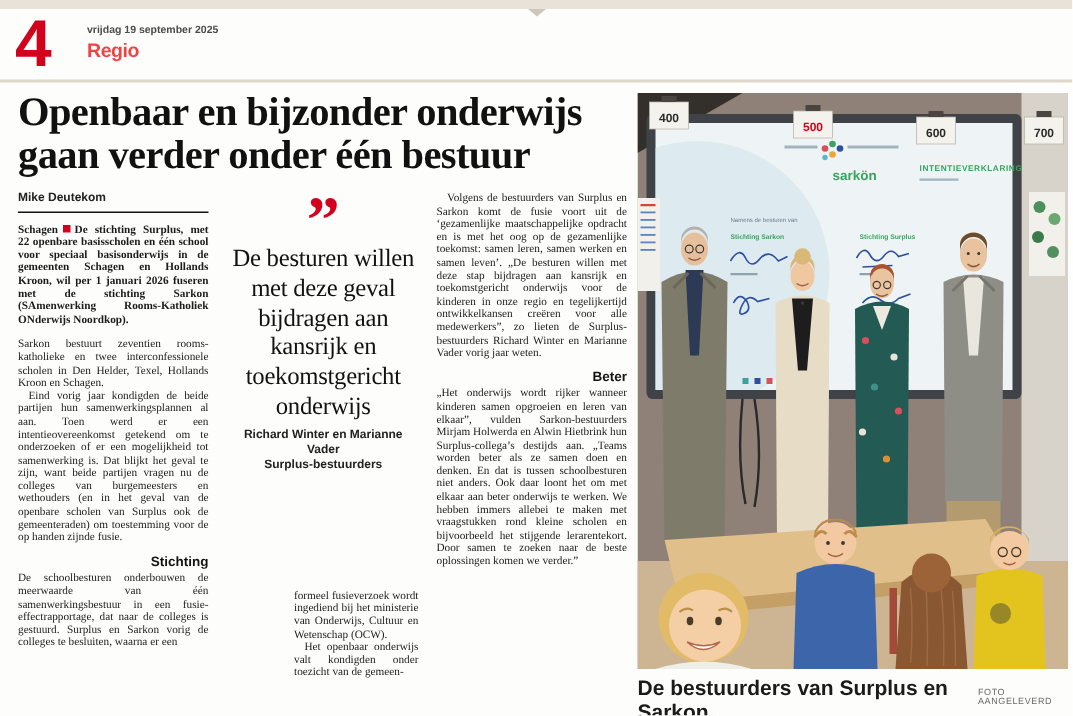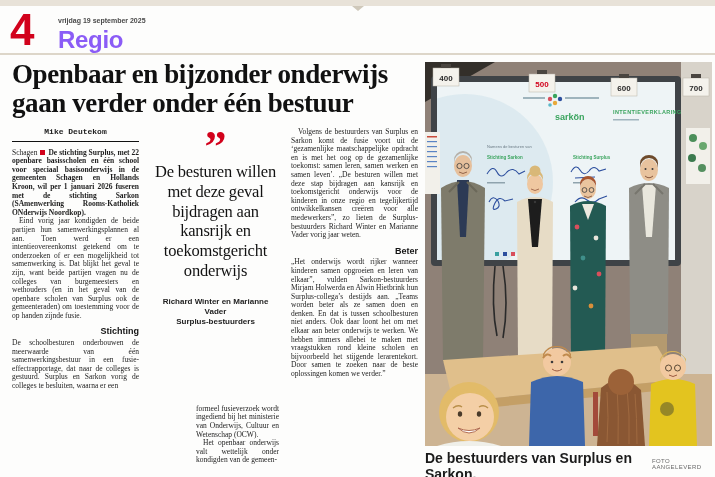--- a/index.html
+++ b/index.html
@@ -8,49 +8,49 @@
 
   
   .topbar { position:absolute; left:0; top:0; width:715px; height:6px; background:#e8e2d8; }
   .topbar-notch { position:absolute; left:352px; top:6px; width:0; height:0;
     border-left:6px solid transparent; border-right:6px solid transparent; border-top:5px solid #cfc8ba; }
   .pagenum { position:absolute; left:10px; top:8px; font-family:"Liberation Sans", sans-serif;
     font-weight:800; font-size:44px; line-height:44px; color:#d2021c; letter-spacing:-2px; }
   .dateline { position:absolute; left:58px; top:17px; font-family:"Liberation Sans", sans-serif;
     font-weight:700; font-size:7px; color:#4a4a4a; }
   .section { position:absolute; left:58px; top:26px; font-family:"Liberation Sans", sans-serif;
-    font-weight:800; font-size:24px; color:#8b5cf6; letter-spacing:-0.3px; }
+    font-weight:800; font-size:13px; color:#ef4444; letter-spacing:-0.3px; }
   .rule-section { position:absolute; left:0; top:53px; width:715px; height:2px; background:#ddd6c9; }
 
   
   .headline { position:absolute; left:12px; top:60px; width:410px;
     font-family:"Liberation Serif", serif; font-weight:700; font-size:27px; line-height:1.06;
     color:#111; letter-spacing:-0.4px; }
 
   
   .col { position:absolute; top:128px; width:127px; font-size:7.5px; line-height:8.6px;
     text-align:justify; color:#1c1c1c; }
   .col1 { left:12px; } .col2 { left:152px; } .col3 { left:291px; }
-  .byline { font-family:Liberation Mono, monospace; font-weight:700; font-size:8px;
-    color:#222; border-bottom:1.5px solid #111; padding-bottom:4px; margin-bottom:7px; text-align:center; }
+  .byline { font-family:Liberation Sans, sans-serif; font-weight:700; font-size:8px;
+    color:#222; border-bottom:1.5px solid #111; padding-bottom:4px; margin-bottom:7px; text-align:left; }
   .intro { font-weight:700; }
-  .loc { font-weight:400; }
+  .loc { font-weight:700; }
   .redsq { display:inline-block; width:5px; height:5px; background:#d2021c; margin:0 3px; }
   .col p.cont { text-indent:7px; }
   .col p.flush { text-indent:0; }
   .subhead { font-family:"Liberation Sans", sans-serif; font-weight:700; font-size:9px;
     color:#141414; margin:7px 0 3px 0; text-align:right; }
 
   
   .pullquote { text-align:center; margin-top:4px; }
   .qmark { font-family:"Liberation Serif", serif; font-weight:700; font-size:44px; line-height:30px;
     color:#d2021c; height:30px; overflow:hidden; }
   .qtext { font-size:16.5px; line-height:1.2; color:#121212; letter-spacing:-0.2px; }
   .qattr { font-family:"Liberation Sans", sans-serif; font-weight:700; font-size:8px;
-    line-height:1.25; color:#222; margin-top:16px; }
+    line-height:1.25; color:#222; margin-top:4px; }
   .col2-body { margin-top:78px;margin-left:44px; }
 
   
   .photo { position:absolute; left:425px; top:62px; width:287px; height:384px; }
   .caption-row { position:absolute; left:425px; top:450px; width:287px; display:flex;
     justify-content:space-between; align-items:baseline; }
   .caption { font-family:"Liberation Sans", sans-serif; font-weight:700; font-size:14px; color:#1b1b1b; }
   .credit { font-family:"Liberation Sans", sans-serif; font-size:6px; letter-spacing:0.4px; color:#6a6a6a; }
 </style>
 </head>
@@ -63,37 +63,38 @@
   <div class="pagenum">4</div>
   <div class="dateline">vrijdag 19 september 2025</div>
   <div class="section">Regio</div>
   <div class="rule-section"></div>
 
   <h1 class="headline">Openbaar en bijzonder onderwijs gaan verder onder één bestuur</h1>
 
   <div class="col col1">
     <div class="byline">Mike Deutekom</div>
     <p class="intro flush"><span class="loc">Schagen</span><span class="redsq"></span><span>De stichting Surplus, met 22 openbare basisscholen en één school voor speciaal basisonderwijs in de gemeenten Schagen en Hollands Kroon, wil per 1 januari 2026 fuseren met de stichting Sarkon (SAmenwerking Rooms-Katholiek ONderwijs Noordkop).</span></p>
+    <p class="flush" style="margin-top:8px">Sarkon bestuurt zeventien rooms-katholieke en twee interconfessionele scholen in Den Helder, Texel, Hollands Kroon en Schagen.</p>
     <p class="cont">Eind vorig jaar kondigden de beide partijen hun samenwerkingsplannen al aan. Toen werd er een intentieovereenkomst getekend om te onderzoeken of er een mogelijkheid tot samenwerking is. Dat blijkt het geval te zijn, want beide partijen vragen nu de colleges van burgemeesters en wethouders (en in het geval van de openbare scholen van Surplus ook de gemeenteraden) om toestemming voor de op handen zijnde fusie.</p>
     <div class="subhead">Stichting</div>
     <p class="flush">De schoolbesturen onderbouwen de meerwaarde van één samenwerkingsbestuur in een fusie-effectrapportage, dat naar de colleges is gestuurd. Surplus en Sarkon vorig de colleges te besluiten, waarna er een</p>
   </div>
 
   <div class="col col2">
     <div class="pullquote">
       <div class="qmark">”</div>
       <div class="qtext">De besturen willen met deze geval bijdragen aan kansrijk en toekomstgericht onderwijs</div>
       <div class="qattr">
         <div>Richard Winter en Marianne Vader</div>
         <div>Surplus-bestuurders</div>
       </div>
     </div>
     <div class="col2-body">
       <p class="flush">formeel fusieverzoek wordt ingediend bij het ministerie van Onderwijs, Cultuur en Wetenschap (OCW).</p>
-      <p class="cont">Het openbaar onderwijs valt wettelijk onder kondigden van de gemeen-</p>
+      <p class="cont">Het openbaar onderwijs valt kondigden onder toezicht van de gemeen-</p>
     </div>
   </div>
 
   <div class="col col3">
     <p class="cont">Volgens de bestuurders van Surplus en Sarkon komt de fusie voort uit de ‘gezamenlijke maatschappelijke opdracht en is met het oog op de gezamenlijke toekomst: samen leren, samen werken en samen leven’. „De besturen willen met deze stap bijdragen aan kansrijk en toekomstgericht onderwijs voor de kinderen in onze regio en tegelijkertijd ontwikkelkansen creëren voor alle medewerkers”, zo lieten de Surplus-bestuurders Richard Winter en Marianne Vader vorig jaar weten.</p>
     <div class="subhead">Beter</div>
     <p class="flush">„Het onderwijs wordt rijker wanneer kinderen samen opgroeien en leren van elkaar”, vulden Sarkon-bestuurders Mirjam Holwerda en Alwin Hietbrink hun Surplus-collega’s destijds aan. „Teams worden beter als ze samen doen en denken. En dat is tussen schoolbesturen niet anders. Ook daar loont het om met elkaar aan beter onderwijs te werken. We hebben immers allebei te maken met vraagstukken rond kleine scholen en bijvoorbeeld het stijgende lerarentekort. Door samen te zoeken naar de beste oplossingen komen we verder.”</p>
   </div>
 
   <div class="photo">

